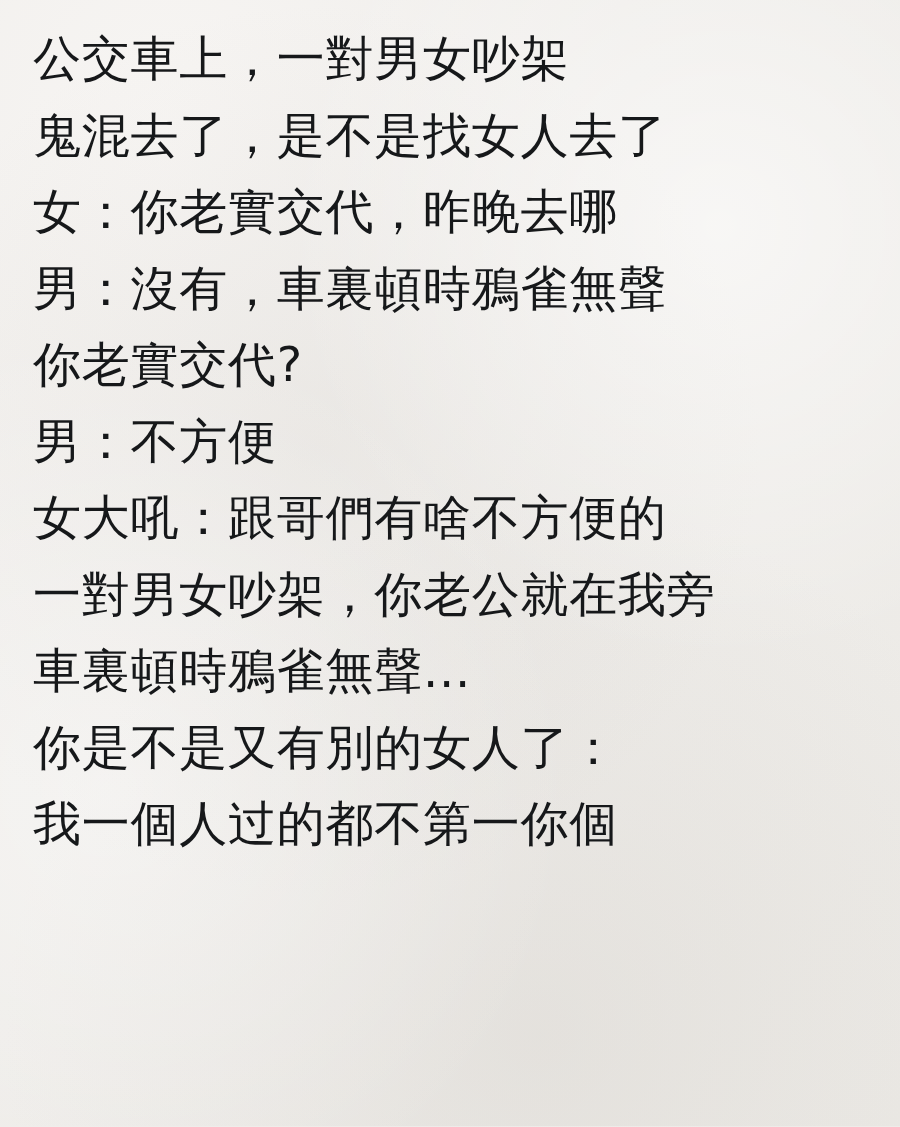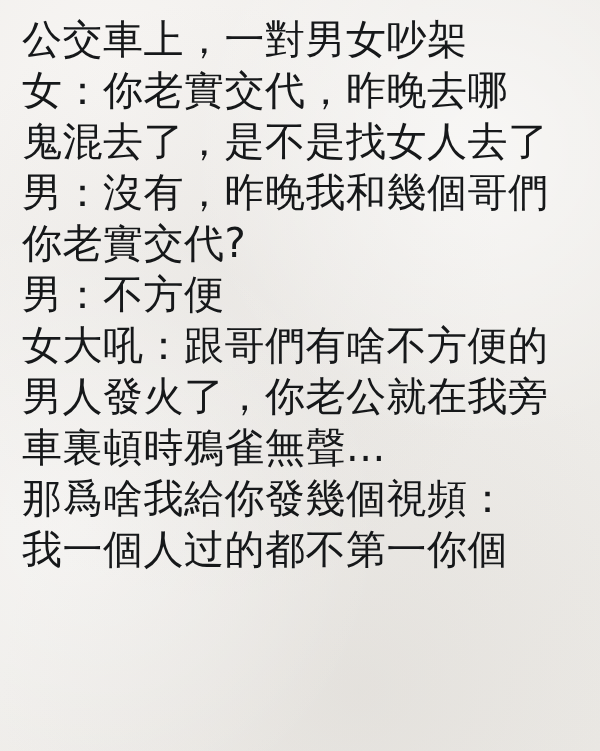--- a/index.html
+++ b/index.html
@@ -35,41 +35,41 @@
   }
   .text-block {
     position: relative;
     z-index: 2;
     padding: 14px 14px 0 22px;
     box-sizing: border-box;
   }
   .line {
     color: #16181a;
     font-family: "DejaVu Sans", sans-serif;
-    font-size: 40px;
+    font-size: 32px;
     line-height: 51px;
     letter-spacing: 0.5px;
     white-space: pre;
     font-weight: 400;
   }
   .line.clipped {
     
     overflow: hidden;
   }
 </style>
 </head>
 <body>
 
 <div class="page">
   <div class="text-block">
     <div class="line">公交車上，一對男女吵架</div>
+    <div class="line">鬼混去了，是不是找女人去了</div>
     <div class="line">女：你老實交代，昨晚去哪</div>
-    <div class="line">鬼混去了，是不是找女人去了</div>
-    <div class="line">男：沒有，昨晚我和幾個哥們</div>
+    <div class="line">男：沒有，車裏頓時鴉雀無聲</div>
     <div class="line">你老實交代?</div>
     <div class="line">男：不方便</div>
     <div class="line">女大吼：跟哥們有啥不方便的</div>
-    <div class="line">男人發火了，你老公就在我旁</div>
+    <div class="line">一對男女吵架，你老公就在我旁</div>
     <div class="line">車裏頓時鴉雀無聲...</div>
-    <div class="line">那爲啥我給你發幾個視頻：</div>
+    <div class="line">你是不是又有別的女人了：</div>
     <div class="line clipped">我一個人过的都不第一你個</div>
   </div>
 </div>
 
 </body></html>

